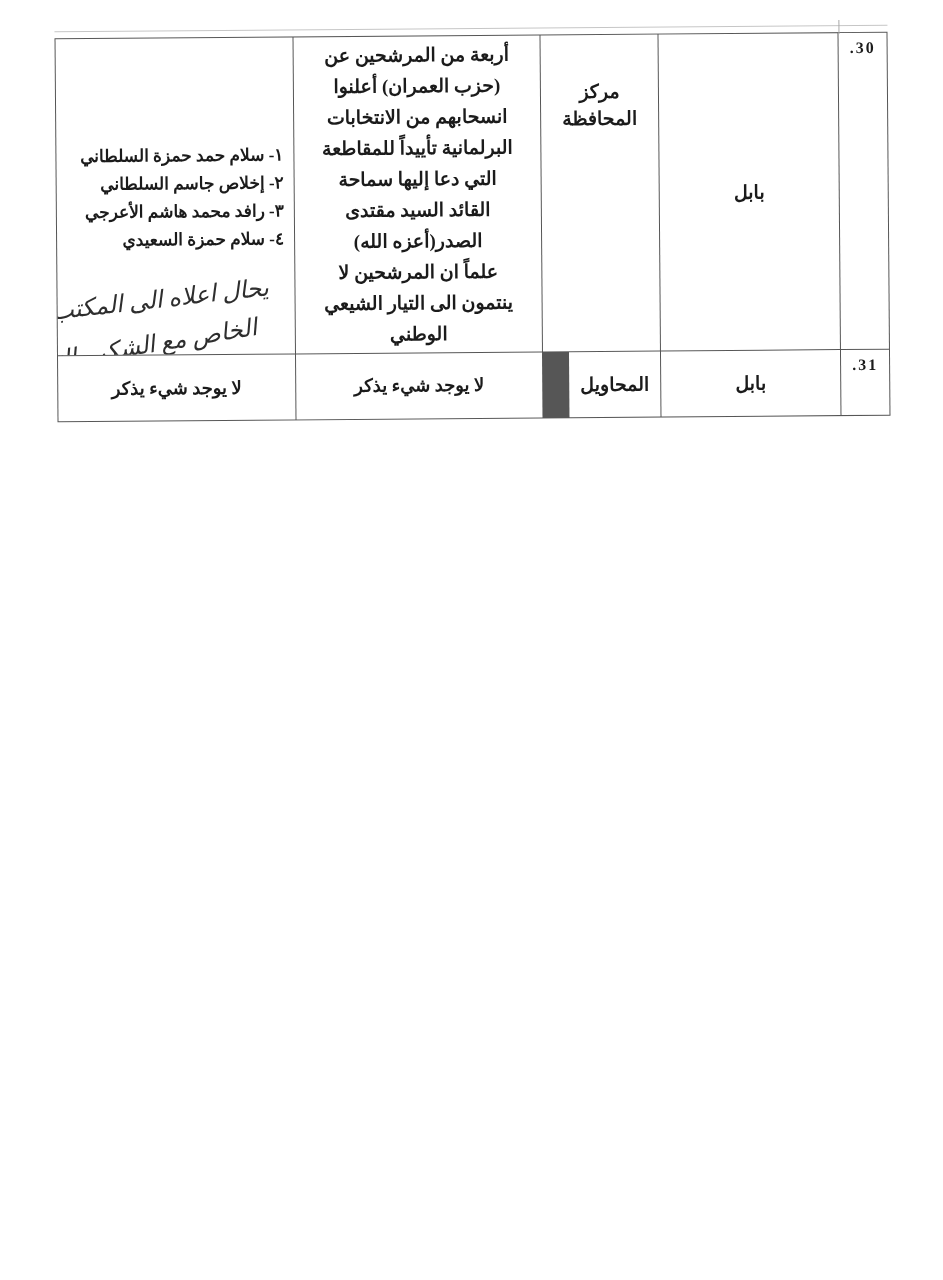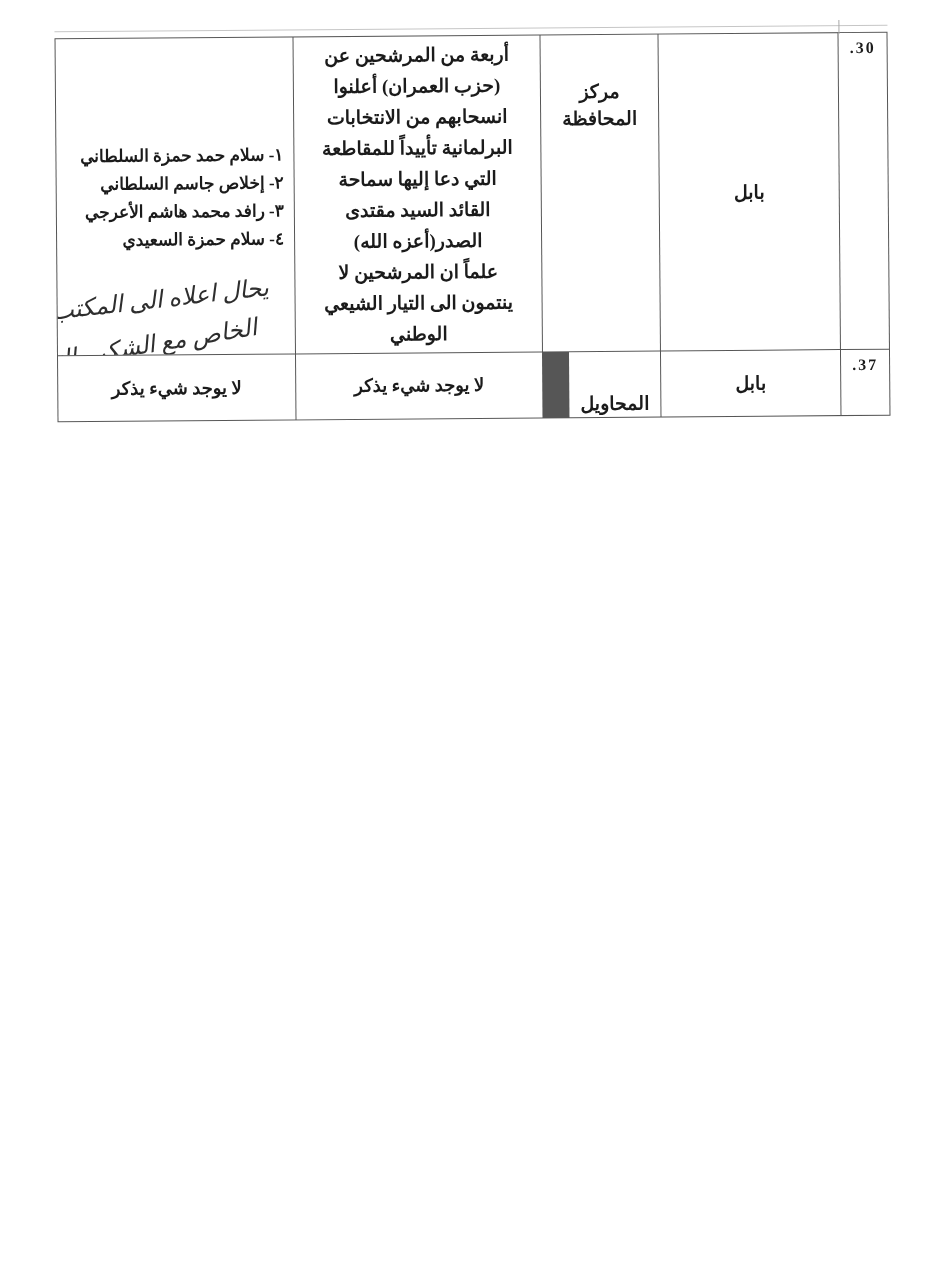--- a/index.html
+++ b/index.html
@@ -61,21 +61,21 @@
   .cell-governorate {
     display: flex; align-items: center; justify-content: center;
     font-size: 19px;
   }
   .cell-district {
     text-align: center;
     font-size: 19px;
     line-height: 27px;
     padding-top: 43px;
   }
-  .cell-district.row2 { padding-top: 0; display: flex; align-items: flex-end; justify-content: center; margin-left: 26px; }
+  .cell-district.row2 { padding-top: 0; display: flex; align-items: center; justify-content: center; margin-left: 26px; }
   .cell-details {
     text-align: center;
     font-size: 19px;
     line-height: 31px;
     padding-top: 3px;
   }
   .cell-details.row2 { display: flex; align-items: center; justify-content: center; padding-top: 0; font-size: 18px; }
   .cell-names {
     font-size: 17px;
     padding-top: 104px;
@@ -141,21 +141,21 @@
         <div class="name-line">٢- إخلاص جاسم السلطاني</div>
         <div class="name-line">٣- رافد محمد هاشم الأعرجي</div>
         <div class="name-line">٤- سلام حمزة السعيدي</div>
         <div class="handwritten-note">
           <div class="hw-line1">يحال اعلاه الى المكتب</div>
           <div class="hw-line2">الخاص مع الشكر والتقدير</div>
         </div>
       </div>
 
       <div class="cell cell-serial">
-        <span>37.</span>
+        <span>31.</span>
       </div>
 
       <div class="cell cell-governorate">
         <span>بابل</span>
       </div>
 
       <div class="cell cell-district row2">
         <span>المحاويل</span>
       </div>
 

